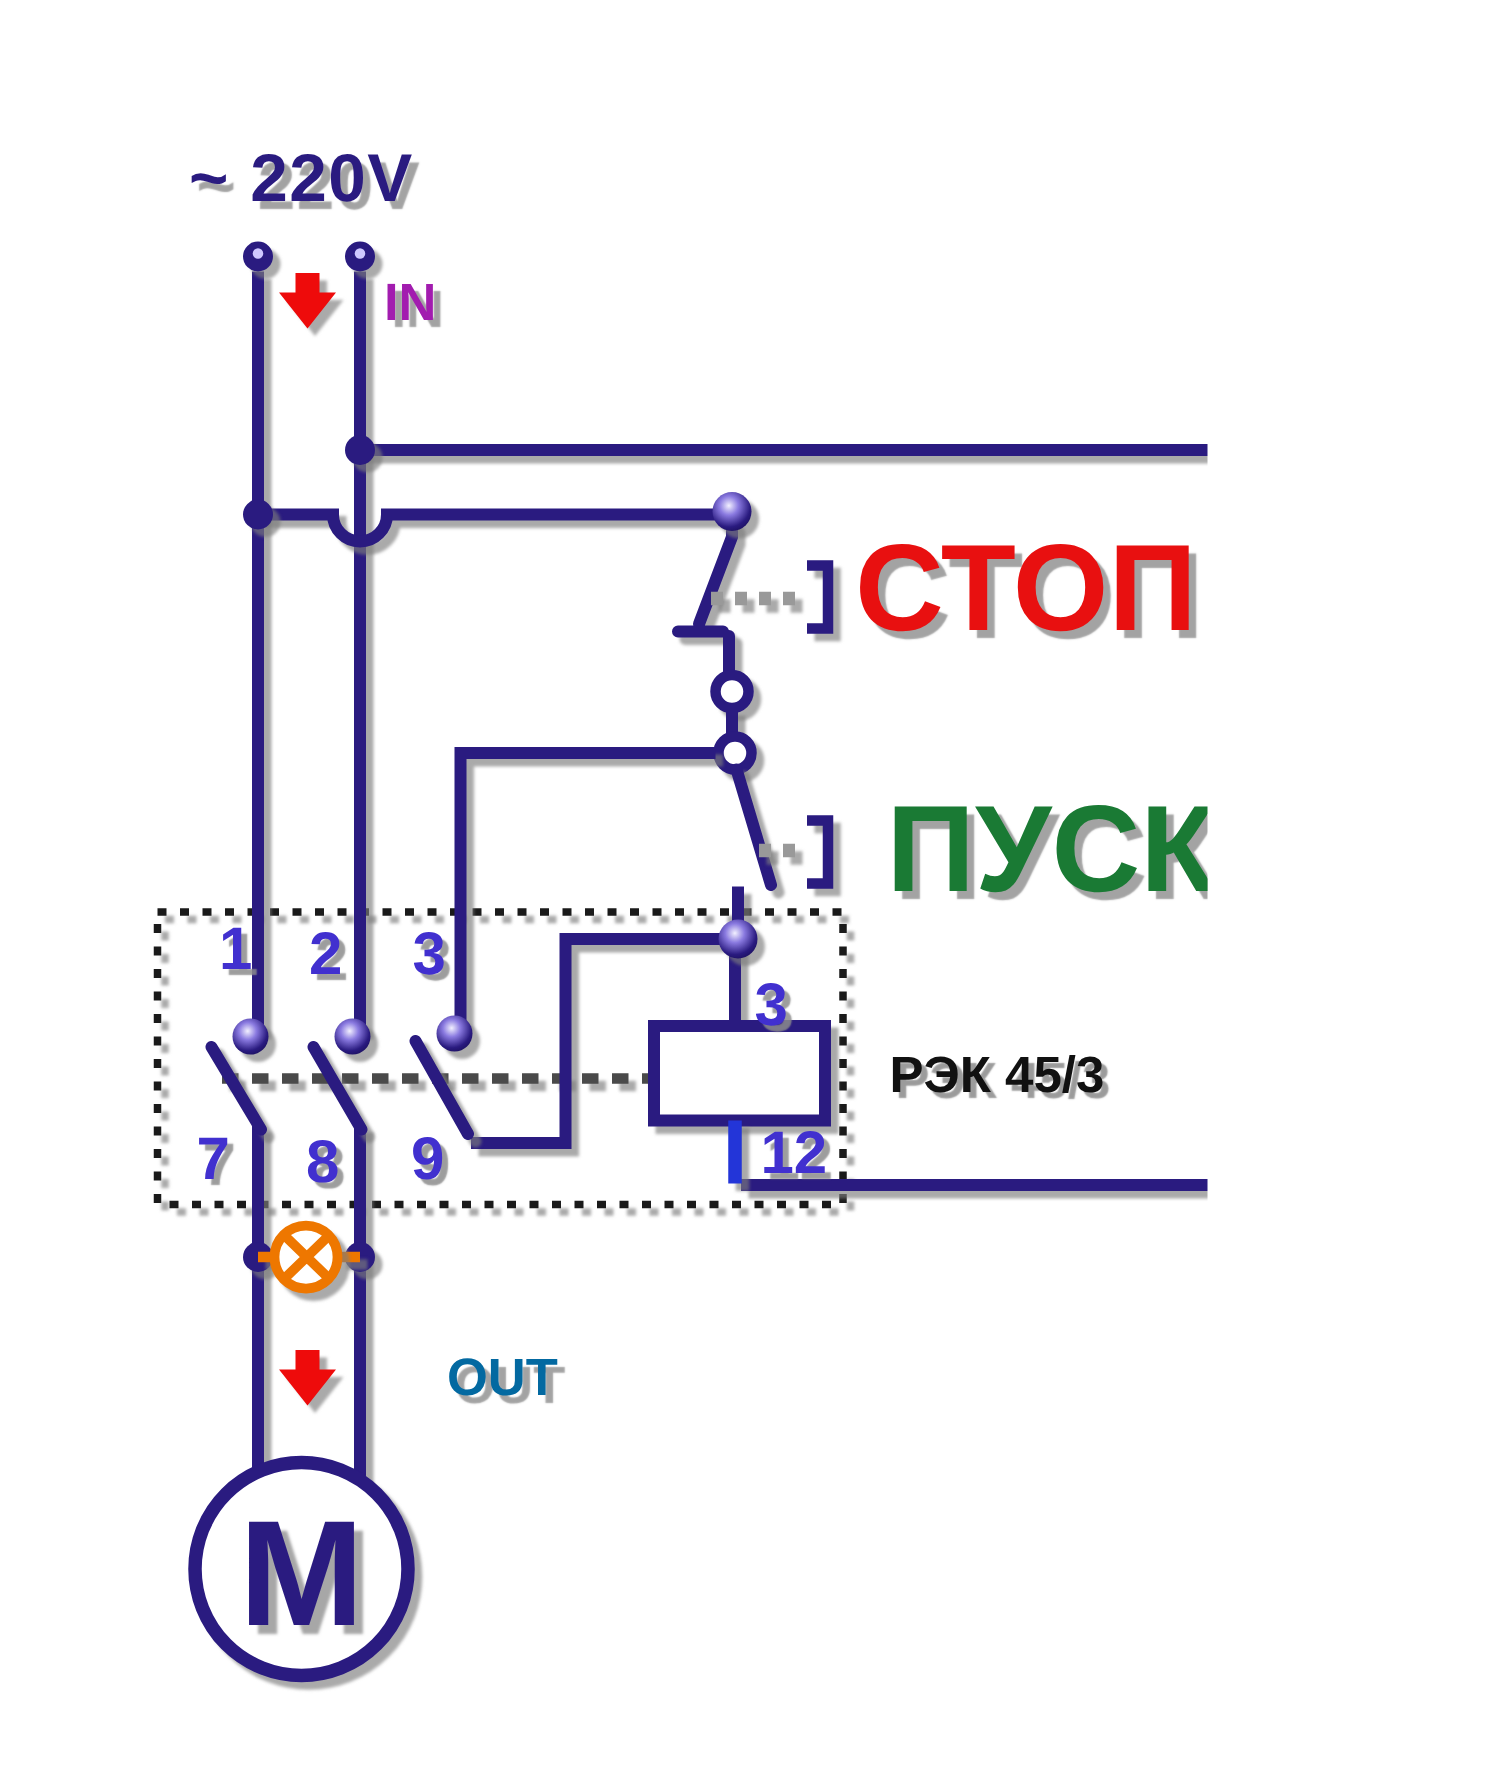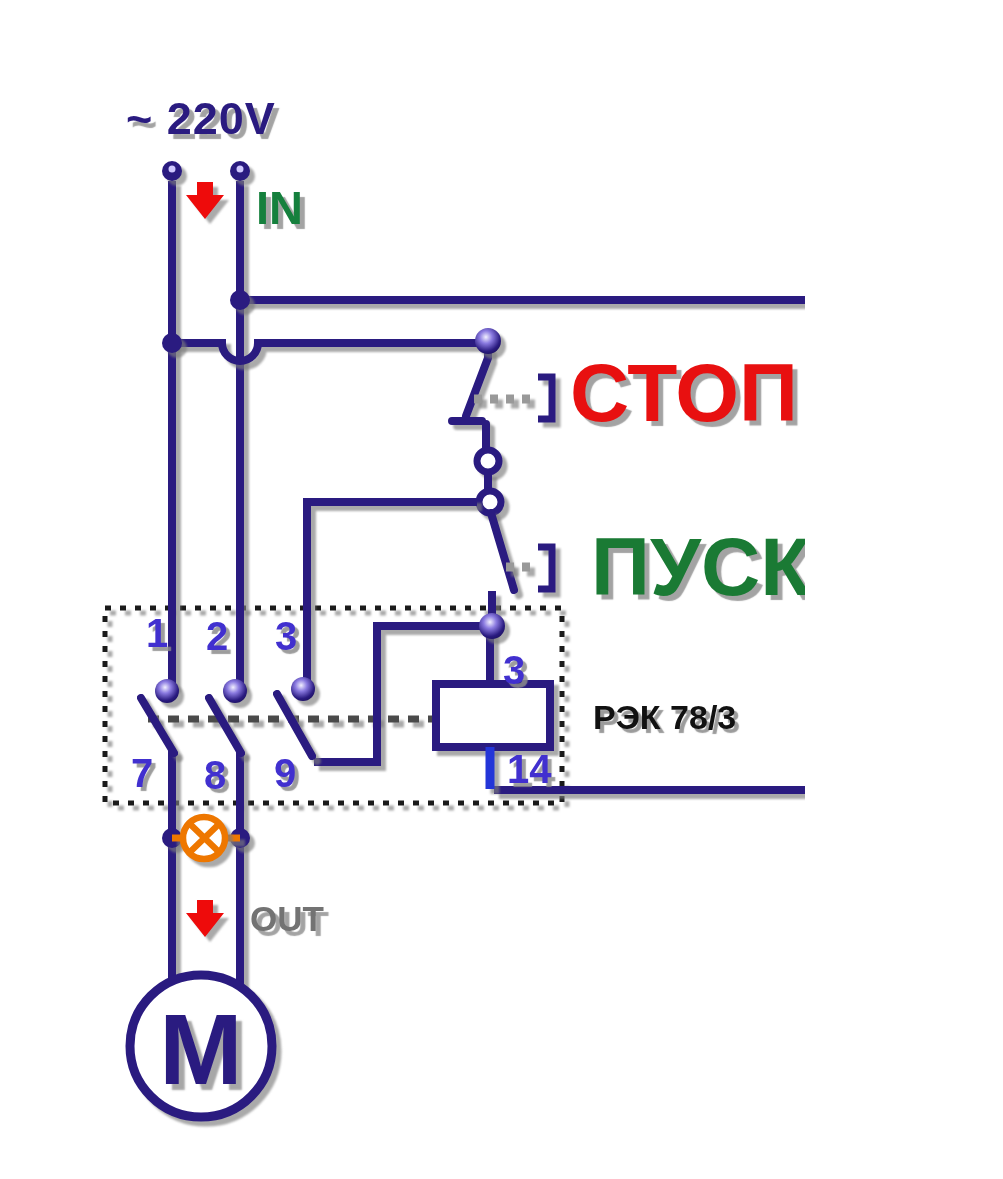--- a/index.html
+++ b/index.html
@@ -11,26 +11,26 @@
     overflow:hidden;
   }
   #wires{position:absolute;left:0;top:0;z-index:1;}
   .sh{filter:drop-shadow(5px 5px 1px rgba(125,125,125,0.65));}
   .lbl{
     position:absolute;z-index:2;
     font-weight:bold;line-height:1;white-space:nowrap;
     text-shadow:5px 5px 1px rgba(140,140,140,0.8);
   }
   .lbl-voltage{left:126px;top:96px;font-size:45px;color:#2a1b80;letter-spacing:1px;}
-  .lbl-in{left:256px;top:184px;font-size:47px;color:#15803d;}
+  .lbl-in{left:256px;top:184px;font-size:35px;color:#a21caf;}
   .lbl-stop{left:570px;top:352px;font-size:82px;color:#e81010;}
   .lbl-start{left:591px;top:526px;font-size:82px;color:#1a7a34;}
   .lbl-relay{left:593px;top:700px;font-size:34px;color:#111111;text-shadow:4px 4px 1px rgba(130,130,130,0.8);}
   .lbl-lamp{left:258px;top:819px;font-size:31px;color:#ee7700;}
-  .lbl-out{left:250px;top:901px;font-size:35px;color:#737373;}
+  .lbl-out{left:250px;top:901px;font-size:35px;color:#0369a1;padding-left:48px;}
   .lbl-motor{left:131px;top:999px;width:140px;text-align:center;font-size:100px;color:#2a1b80;text-shadow:6px 6px 2px rgba(130,130,130,0.7);}
   .tnum{
     position:absolute;z-index:2;font-weight:bold;font-size:40px;line-height:1;
     color:#4130cf;text-shadow:4px 4px 1px rgba(140,140,140,0.85);
   }
   .t1{left:146px;top:613px;} .t2{left:206px;top:616px;} .t3{left:275px;top:616px;}
   .t7{left:131px;top:753px;} .t8{left:204px;top:755px;} .t9{left:274px;top:753px;}
   .t11{left:503px;top:650px;} .t10{left:507px;top:749px;}
 </style>
 </head>
@@ -110,26 +110,26 @@
     <circle class="sh" cx="204" cy="838" r="21" fill="#ffffff" stroke="#ee7700" stroke-width="6.5"></circle>
     <path d="M 190 824 L 219 852 M 219 824 L 190 852" stroke="#ee7700" stroke-width="6.5" fill="none"></path>
 
     <circle class="sh" cx="201" cy="1046" r="71" fill="#ffffff" stroke="#2a1b80" stroke-width="9"></circle>
   </svg>
 
   <div class="lbl lbl-voltage">~ 220V</div>
   <div class="lbl lbl-in">IN</div>
   <div class="lbl lbl-start">ПУСК</div>
   <div class="lbl lbl-stop">СТОП</div>
-  <div class="lbl lbl-relay">РЭК 78/3</div>
+  <div class="lbl lbl-relay">РЭК 45/3</div>
   <div class="lbl lbl-out">OUT</div>
   <div class="lbl lbl-motor">M</div>
 
   <div class="tnum t1">1</div>
   <div class="tnum t2">2</div>
   <div class="tnum t3">3</div>
   <div class="tnum t7">7</div>
   <div class="tnum t8">8</div>
   <div class="tnum t9">9</div>
   <div class="tnum t11">3</div>
-  <div class="tnum t10">14</div>
+  <div class="tnum t10">12</div>
 
 </div>
 
 </body></html>

